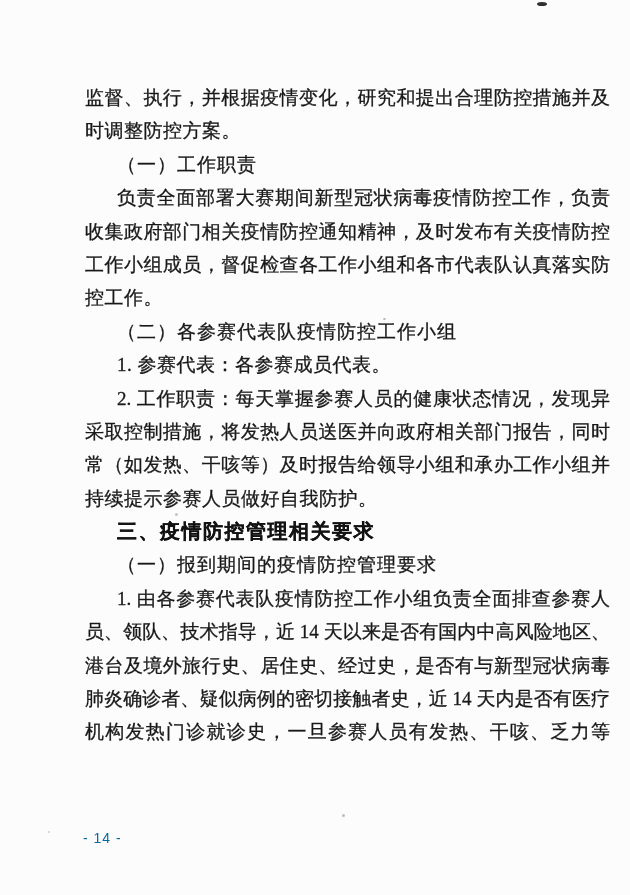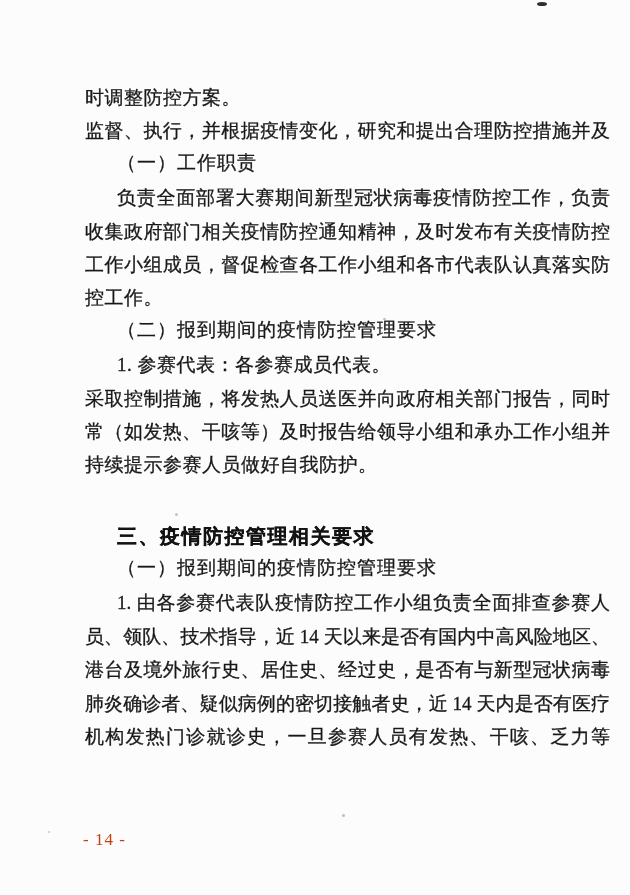--- a/index.html
+++ b/index.html
@@ -33,57 +33,56 @@
     text-align: justify;
     text-align-last: justify;
     text-justify: inter-character;
     letter-spacing: 0;
   }
   .line.indent-justify, .line.indent-left, .line.subheading, .line.heading-bold {
     text-indent: 32px;
   }
   .line.subheading {
     letter-spacing: 1px;
-    font-family: Liberation Mono, monospace;
   }
   .line.heading-bold {
     font-family: "Liberation Sans", "DejaVu Sans", sans-serif;
     font-weight: bold;
     font-size: 20px;
     letter-spacing: 1.5px;
-    margin-top: 38px;
     -webkit-text-stroke: 0.2px #111;
   }
   .page-number {
     position: absolute;
     left: 83px; top: 830px;
-    font-size: 17px;
+    font-size: 14px;
     letter-spacing: 1px;
-    color: #c2410c;
-    font-family: Liberation Serif, serif;
+    color: #0369a1;
+    font-family: Liberation Sans, sans-serif;
   }
   .speck {
     position: absolute;
     border-radius: 50%;
   }
 </style>
 </head>
 <body>
 
 <div class="page">
   <div class="doc-body" id="doc-body">
+      <div class="line justify">监督、执行，并根据疫情变化，研究和提出合理防控措施并及</div>
       <div class="line left">时调整防控方案。</div>
-      <div class="line justify">监督、执行，并根据疫情变化，研究和提出合理防控措施并及</div>
       <div class="line subheading">（一）工作职责</div>
       <div class="line indent-justify">负责全面部署大赛期间新型冠状病毒疫情防控工作，负责</div>
       <div class="line justify">收集政府部门相关疫情防控通知精神，及时发布有关疫情防控</div>
       <div class="line justify">工作小组成员，督促检查各工作小组和各市代表队认真落实防</div>
       <div class="line left">控工作。</div>
-      <div class="line subheading">（二）报到期间的疫情防控管理要求</div>
+      <div class="line subheading">（二）各参赛代表队疫情防控工作小组</div>
       <div class="line indent-left">1. 参赛代表：各参赛成员代表。</div>
+      <div class="line indent-justify">2. 工作职责：每天掌握参赛人员的健康状态情况，发现异</div>
       <div class="line justify">采取控制措施，将发热人员送医并向政府相关部门报告，同时</div>
       <div class="line justify">常（如发热、干咳等）及时报告给领导小组和承办工作小组并</div>
       <div class="line left">持续提示参赛人员做好自我防护。</div>
       <div class="line heading-bold">三、疫情防控管理相关要求</div>
       <div class="line subheading">（一）报到期间的疫情防控管理要求</div>
       <div class="line indent-justify">1. 由各参赛代表队疫情防控工作小组负责全面排查参赛人</div>
       <div class="line justify">员、领队、技术指导，近 14 天以来是否有国内中高风险地区、</div>
       <div class="line justify">港台及境外旅行史、居住史、经过史，是否有与新型冠状病毒</div>
       <div class="line justify">肺炎确诊者、疑似病例的密切接触者史，近 14 天内是否有医疗</div>
       <div class="line justify">机构发热门诊就诊史，一旦参赛人员有发热、干咳、乏力等</div>

